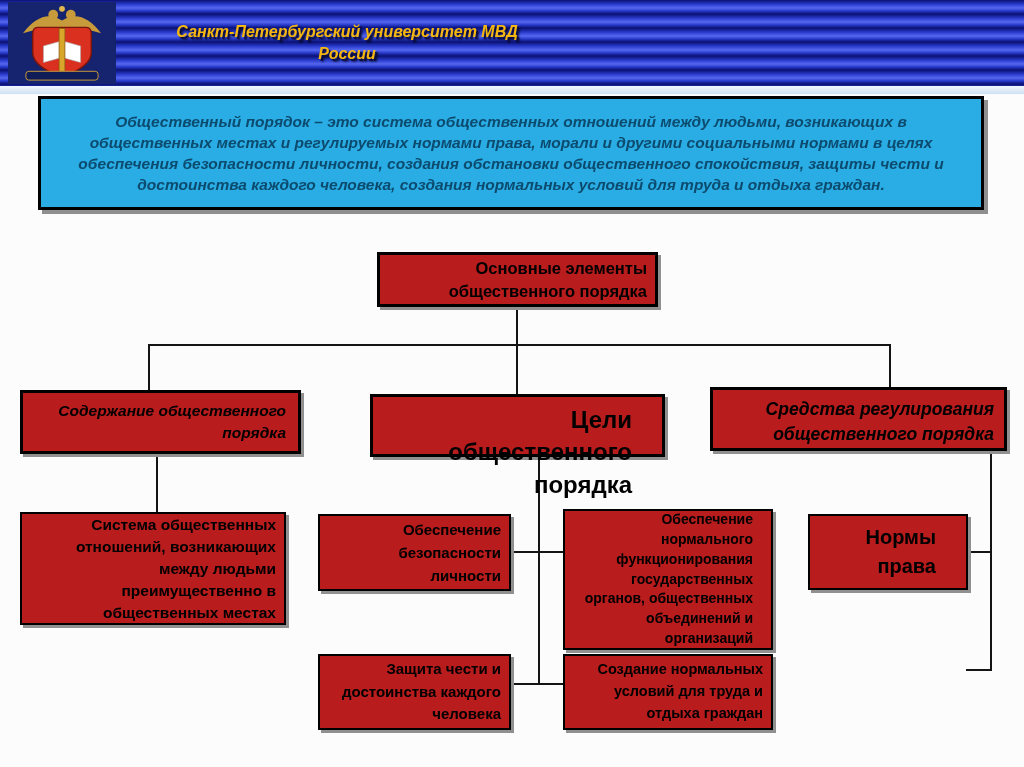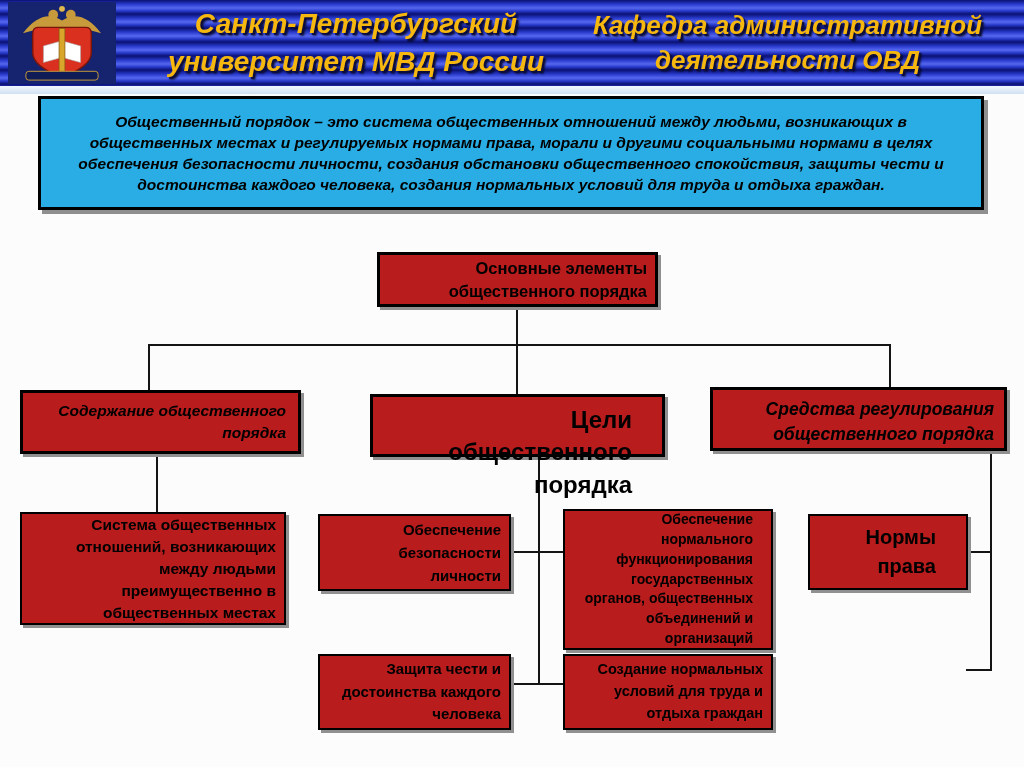--- a/index.html
+++ b/index.html
@@ -27,31 +27,31 @@
     position:absolute;left:8px;top:2px;width:108px;height:82px;
     background:#16236e;
   }
   .htitle{
     position:absolute;top:0;height:86px;
     display:flex;align-items:center;justify-content:center;
     text-align:center;font-weight:bold;font-style:italic;
     color:#f6b70e;line-height:1.35;
     text-shadow:2px 2px 1px #0d0d3d, 3px 3px 2px rgba(0,0,0,.55);
   }
-  .htitle.left{left:156px;width:400px;font-size:28px;}
+  .htitle.left{left:147px;width:400px;font-size:16px;}
   .htitle.right{left:565px;width:445px;font-size:26px;}
 
   
   .def{
     position:absolute;left:38px;top:96px;width:946px;height:114px;
     background:#29ade4;border:3px solid #000;
     box-shadow:4px 4px 0 #8f8f8f;
     display:flex;align-items:center;justify-content:center;
     text-align:center;font-weight:bold;font-style:italic;
-    font-size:15.5px;line-height:21px;color:#000000;
+    font-size:15.5px;line-height:21px;color:#0c4a6e;
     padding:0 12px;box-sizing:border-box;
   }
 
   
   .node{
     position:absolute;background:#b91c1c;border:2px solid #000;
     box-shadow:3px 3px 0 #909090;
     display:flex;justify-content:center;
     text-align:right;font-weight:bold;color:#000;
     padding:4px 8px;box-sizing:border-box;
@@ -102,21 +102,20 @@
         <circle cx="46" cy="13" r="5" fill="#c79b3b"></circle>
         <circle cx="64" cy="13" r="5" fill="#c79b3b"></circle>
         <path d="M30 26 Q25 26 25 33 L25 52 Q25 66 55 77 Q85 66 85 52 L85 33 Q85 26 80 26 Z" fill="#d93020" stroke="#7a150c" stroke-width="1.5"></path>
         <path d="M36 45 L54 40 L54 57 L36 62 Z" fill="#ffffff" stroke="#aaaaaa" stroke-width="0.6"></path>
         <path d="M74 45 L56 40 L56 57 L74 62 Z" fill="#ffffff" stroke="#aaaaaa" stroke-width="0.6"></path>
         <rect x="52" y="27" width="6" height="44" fill="#d8a62a" stroke="#8a5a10" stroke-width="0.8"></rect>
         <rect x="18" y="71" width="74" height="9" rx="3" fill="#101c56" stroke="#c79b3b" stroke-width="1"></rect>
       </svg>
     </div>
     <div class="htitle left">Санкт-Петербургский университет МВД России</div>
-    <div class="htitle right">Кафедра административной деятельности ОВД</div>
   </header>
   <div class="header-edge"></div>
 
   <section class="def">Общественный порядок – это система общественных отношений между людьми, возникающих в общественных местах и регулируемых нормами права, морали и другими социальными нормами в целях обеспечения безопасности личности, создания обстановки общественного спокойствия, защиты чести и достоинства каждого человека, создания нормальных условий для труда и отдыха граждан.</section>
 
   <div class="line v l-root"></div>
   <div class="line h l-main"></div>
   <div class="line v l-b0"></div>
   <div class="line v l-b1"></div>
   <div class="line v l-b2"></div>

